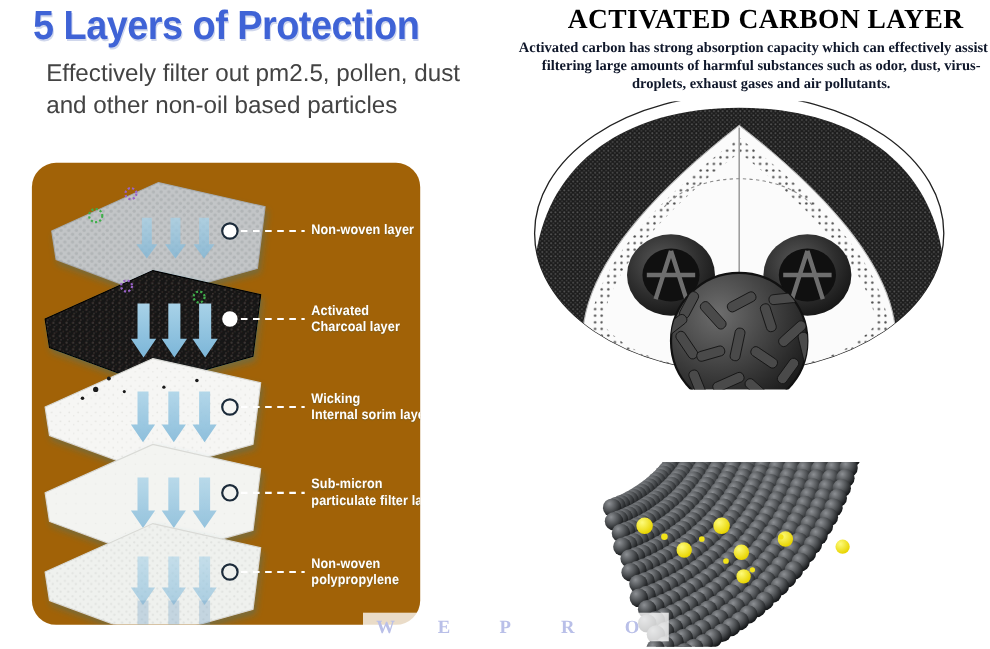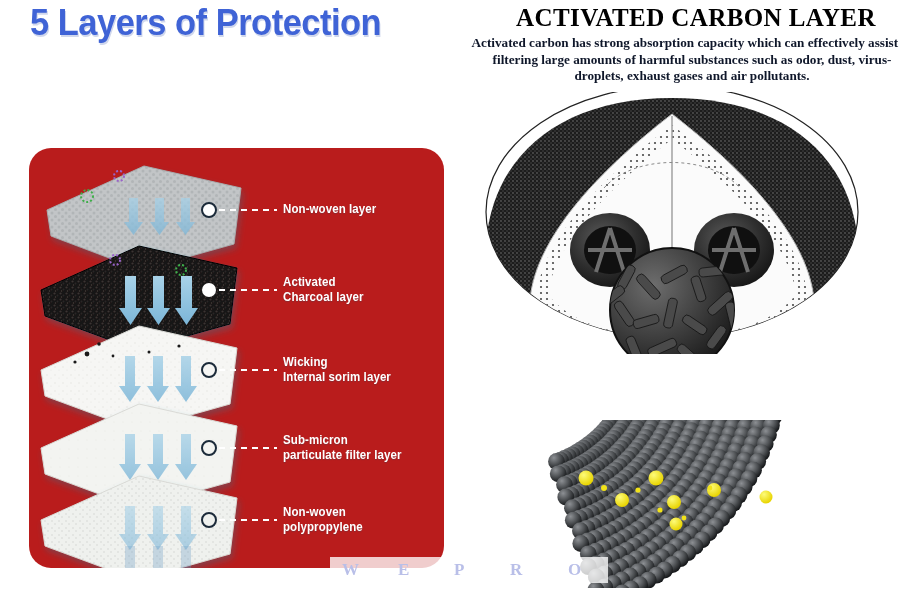--- a/index.html
+++ b/index.html
@@ -18,22 +18,22 @@
 
   
   .rtitle{position:absolute;left:460px;top:4px;width:440px;text-align:center;
     font-family:"Liberation Serif",serif;font-weight:bold;font-size:25px;
     letter-spacing:0.4px;color:#000;}
   .rbody{position:absolute;left:452px;top:35px;width:448px;text-align:center;
     font-family:"Liberation Serif",serif;font-weight:bold;font-size:13.2px;
     line-height:16.5px;color:#0f172a;}
 
   
-  .panel{position:absolute;left:13px;top:148px;width:415px;height:420px;
-    background:#b91c1c;border-radius:22px;overflow:hidden;}
+  .panel{position:absolute;left:13px;top:148px;width:353px;height:420px;
+    background:#a16207;border-radius:22px;overflow:hidden;}
   .panel-inner{position:absolute;left:0;top:0;width:415px;height:420px;}
 
   .lab{position:absolute;color:#ffffff;font-weight:bold;font-size:12.5px;
     line-height:15px;letter-spacing:0.1px;transform:scaleX(0.92);
     transform-origin:left top;white-space:pre-line;
     text-shadow:0 1px 1px rgba(0,90,120,0.25);}
 
   
   .maskwrap{position:absolute;left:468px;top:92px;width:376px;height:262px;}
 
@@ -45,20 +45,21 @@
     background:rgba(255,255,255,0.78);}
   .wm span{position:absolute;top:3px;font-family:"Liberation Serif",serif;
     font-weight:bold;font-size:17px;color:#b9bfe8;}
 </style>
 </head>
 <body>
 
 <div class="stage">
 
   <div class="title">5 Layers of Protection</div>
+  <div class="subtitle">Effectively filter out pm2.5, pollen, dust and other non-oil based particles</div>
 
   <div class="rtitle">ACTIVATED CARBON LAYER</div>
   <div class="rbody">Activated carbon has strong absorption capacity which can effectively assist in filtering large amounts of harmful substances such as odor, dust, virus-droplets, exhaust gases and air pollutants.</div>
 
   <div class="panel">
     <div class="panel-inner">
 
       <svg width="415" height="420" viewBox="0 0 415 420">
         <defs>
 

